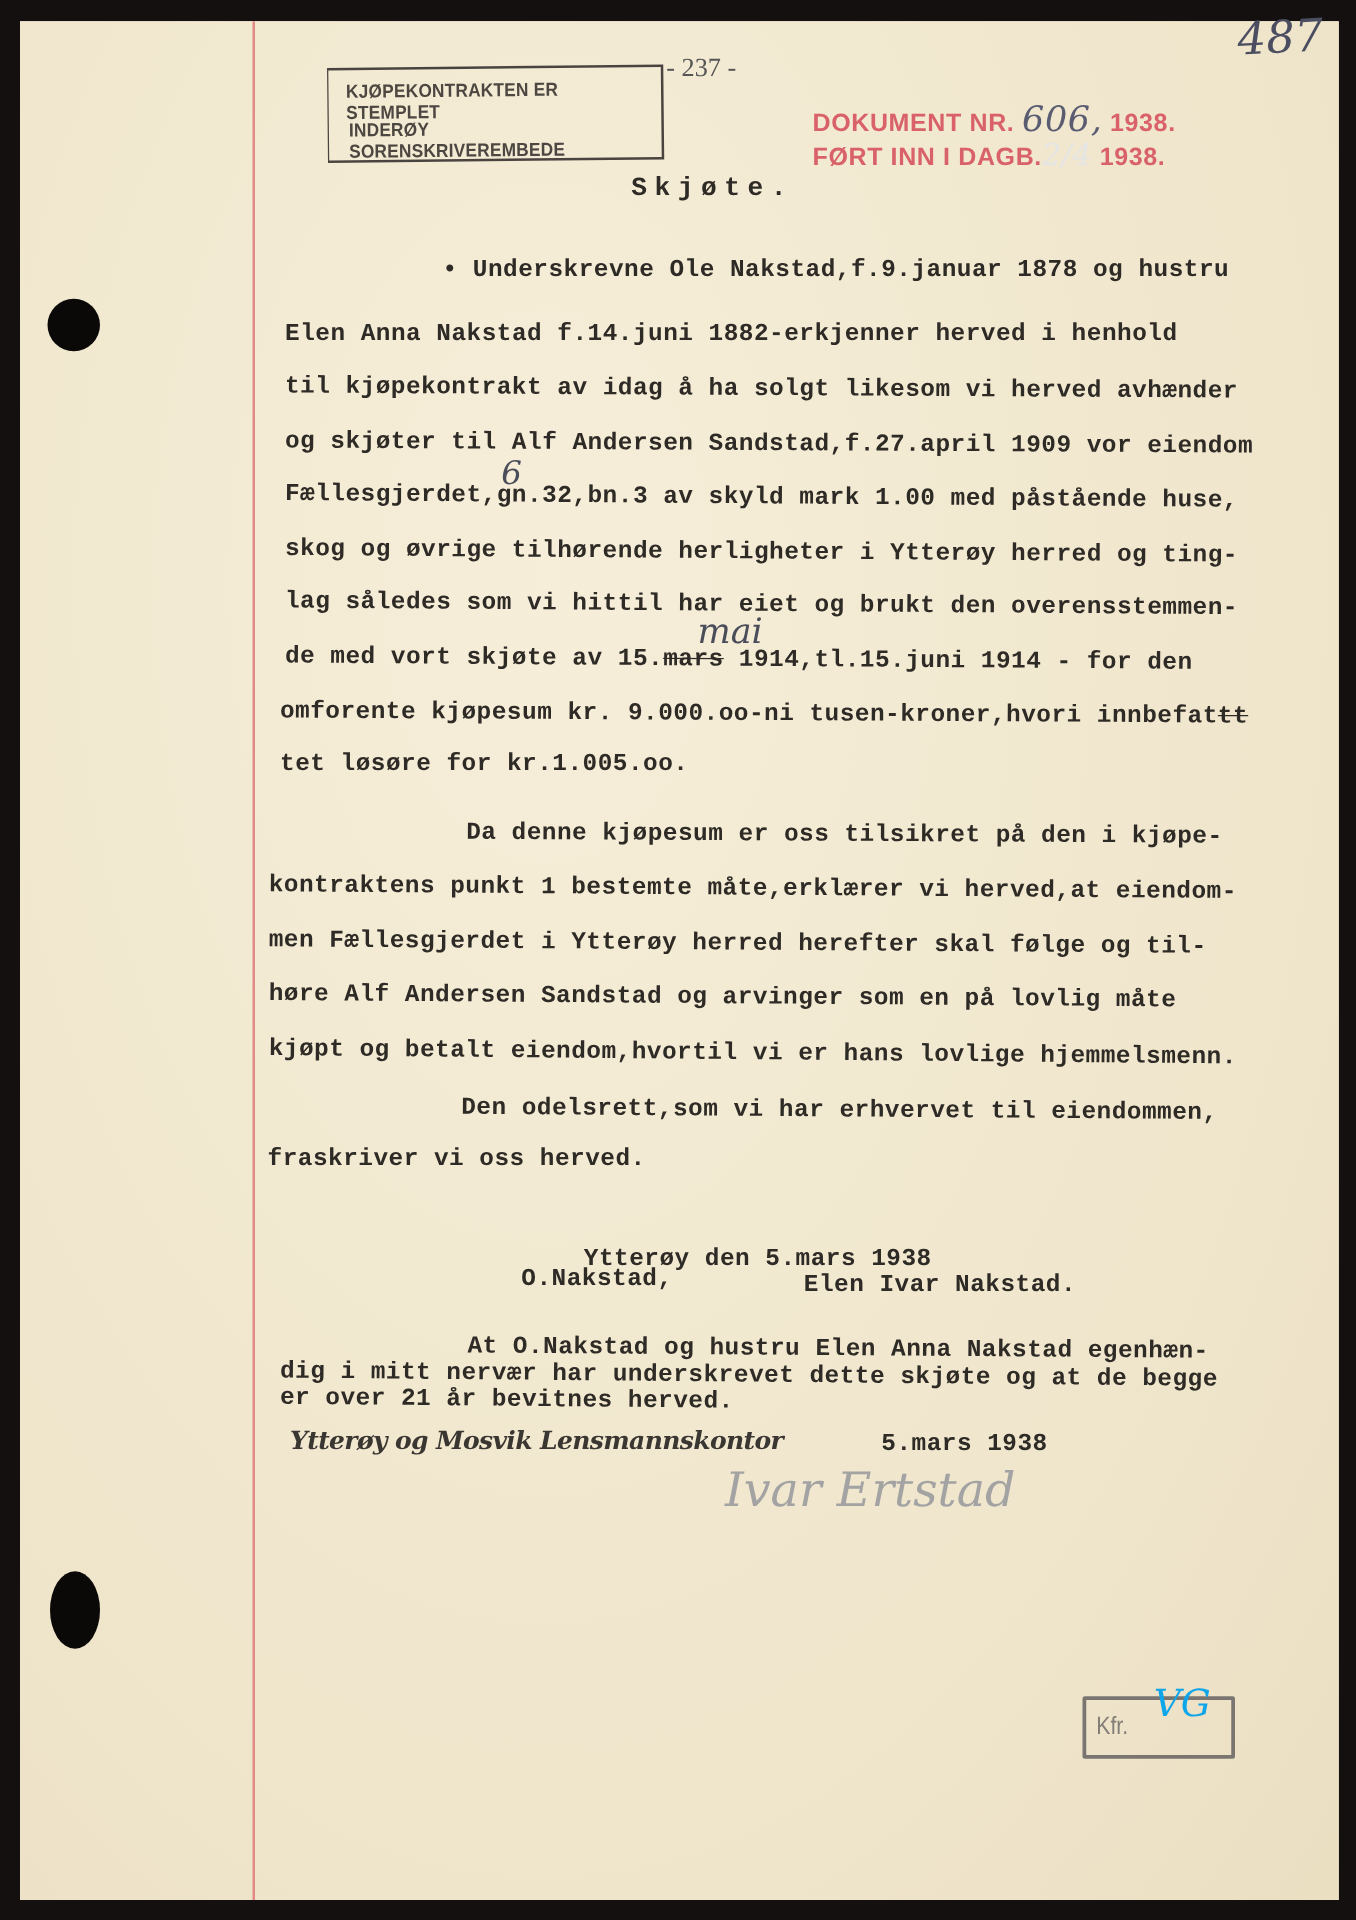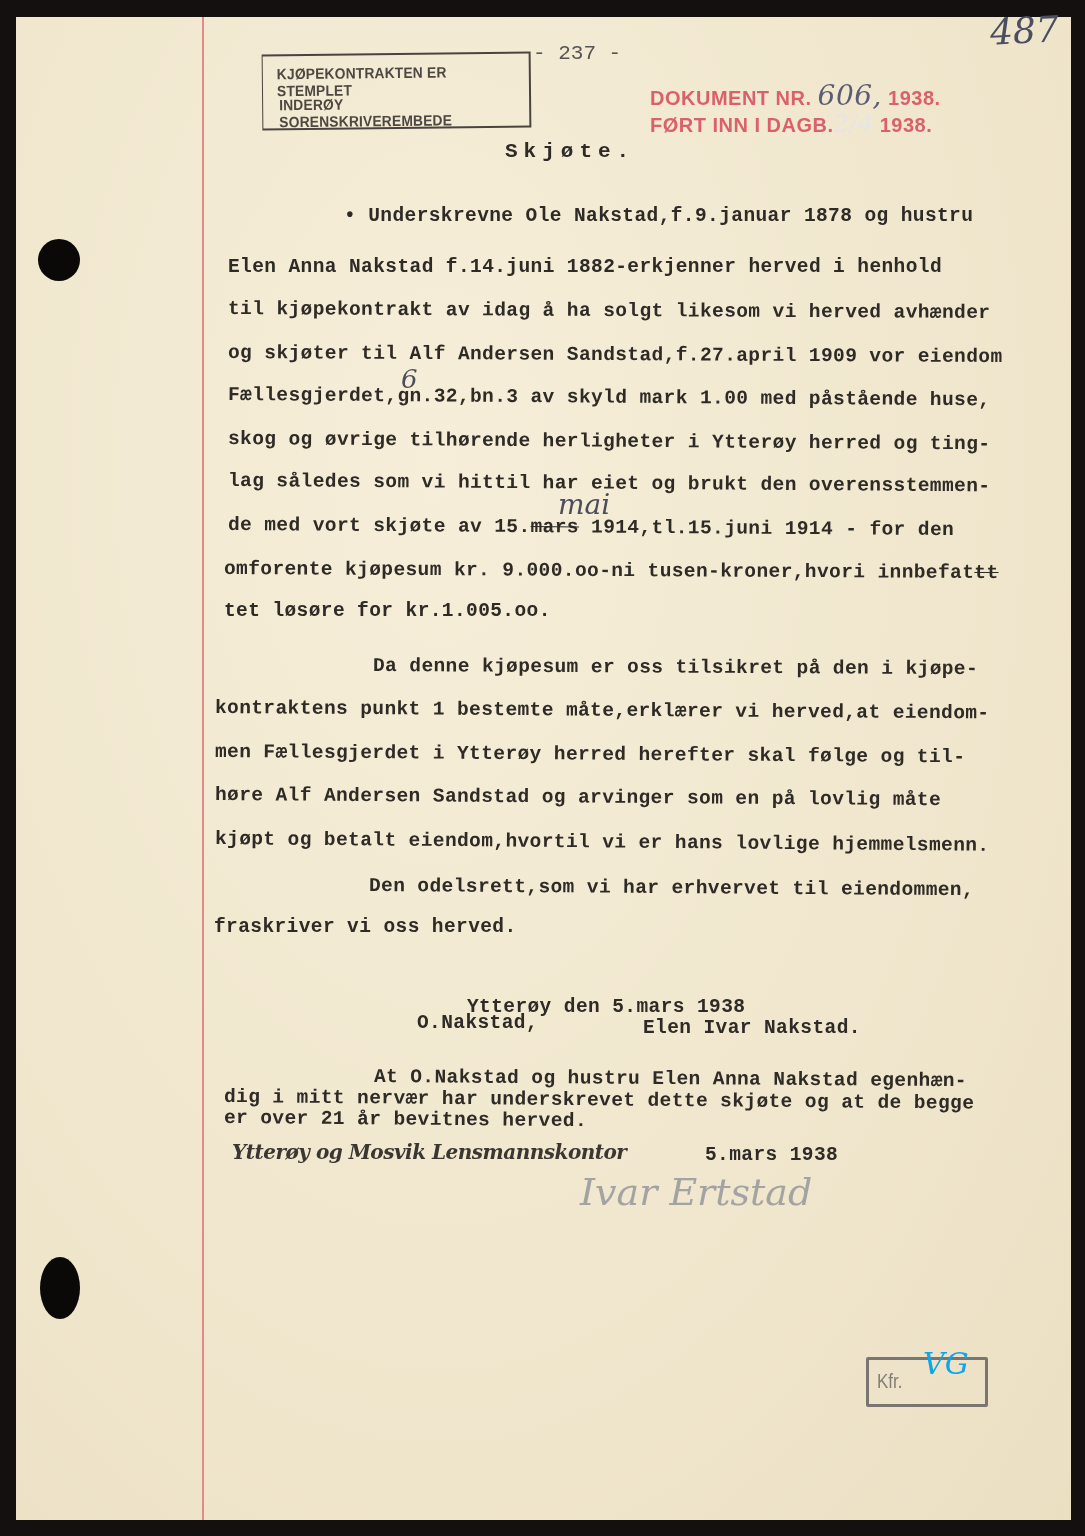--- a/index.html
+++ b/index.html
@@ -19,21 +19,21 @@
   .abs { position:absolute; white-space:nowrap; }
   .stamp-box {
     position:absolute; left:262px; top:53px; width:266px; height:72px;
     border:2px solid #4a4440; border-left-width:1px;
     font-family:"Liberation Sans","DejaVu Sans",sans-serif; font-weight:bold;
     color:#4d4741; font-size:15px; letter-spacing:0.2px;
     transform:rotate(-0.6deg);
   }
   .stamp-box .l1 { position:absolute; left:14px; top:9px; transform:scaleX(0.92); transform-origin:left; }
   .stamp-box .l2 { position:absolute; left:16px; top:40px; transform:scaleX(0.92); transform-origin:left; }
-  .pagenum { left:533px; top:42px; font-family:Liberation Mono, monospace; font-size:21px; color:#555; }
+  .pagenum { left:533px; top:42px; font-family:Liberation Serif, serif; font-size:21px; color:#555; }
   .red-stamp { font-family:"Liberation Sans","DejaVu Sans",sans-serif; font-weight:bold; color:#d9626a; font-size:20px; letter-spacing:0.5px; }
   .hand { font-family:"DejaVu Serif","Liberation Serif",serif; font-style:italic; color:#4a4d5a; }
   .folio { left:990px; top:10px; font-size:36px; color:#4b4e60; transform:rotate(-3deg); }
   .typed { font-family:"Liberation Mono","DejaVu Sans Mono",monospace; font-size:19.5px; color:#2e2a26; font-weight:bold; letter-spacing:0.4px; }
   .title { left:505px; top:140px; font-size:21px; letter-spacing:6px; }
   .kfr-box {
     position:absolute; left:866px; top:1357px; width:116px; height:44px;
     border:3px solid #7a7570; border-radius:2px;
   }
   .kfr-label { position:absolute; left:8px; top:10px; font-family:"Liberation Sans",sans-serif; font-size:20px; color:#837d77; transform:scaleX(0.85); transform-origin:left; }
@@ -65,21 +65,21 @@
 </div>
 <div class="abs red-stamp" style="left:650px;top:110px;">
   <span>FØRT INN I DAGB.</span><span class="hand" style="font-size:24px;color:#e5e5e5;font-weight:normal;">2/4</span>
   <span>1938.</span>
 </div>
 
 <div class="abs hand folio">487</div>
 
 <div class="abs typed title">Skjøte.</div>
 
-<div class="abs typed" style="left:344px;top:205px;text-align:right;">• <span>Underskrevne Ole Nakstad,f.9.januar 1878 og hustru</span></div>
+<div class="abs typed" style="left:354px;top:205px;text-align:right;">• <span>Underskrevne Ole Nakstad,f.9.januar 1878 og hustru</span></div>
 <div class="abs typed" style="left:228px;top:256px;">Elen Anna Nakstad f.14.juni 1882-erkjenner herved i henhold</div>
 <div class="abs typed" style="left:228px;top:298px;transform:rotate(0.3deg);transform-origin:left;">til kjøpekontrakt av idag å ha solgt likesom vi herved avhænder</div>
 <div class="abs typed" style="left:228px;top:342px;transform:rotate(0.3deg);transform-origin:left;">og skjøter til Alf Andersen Sandstad,f.27.april 1909 vor eiendom</div>
 <div class="abs typed" style="left:228px;top:384px;transform:rotate(0.4deg);transform-origin:left;">Fællesgjerdet,gn.32,bn.3 av skyld mark 1.00 med påstående huse,</div>
 <div class="abs hand" style="left:401px;top:364px;font-size:26px;color:#4a4d5a;">6</div>
 <div class="abs typed" style="left:228px;top:428px;transform:rotate(0.4deg);transform-origin:left;">skog og øvrige tilhørende herligheter i Ytterøy herred og ting-</div>
 <div class="abs typed" style="left:228px;top:470px;transform:rotate(0.4deg);transform-origin:left;">lag således som vi hittil har eiet og brukt den overensstemmen-</div>
 <div class="abs typed" style="left:228px;top:514px;transform:rotate(0.4deg);transform-origin:left;">
   <span>de med  vort skjøte av 15.</span><span class="strike">mars</span><span> 1914,tl.15.juni 1914 - for den</span>
 </div>

